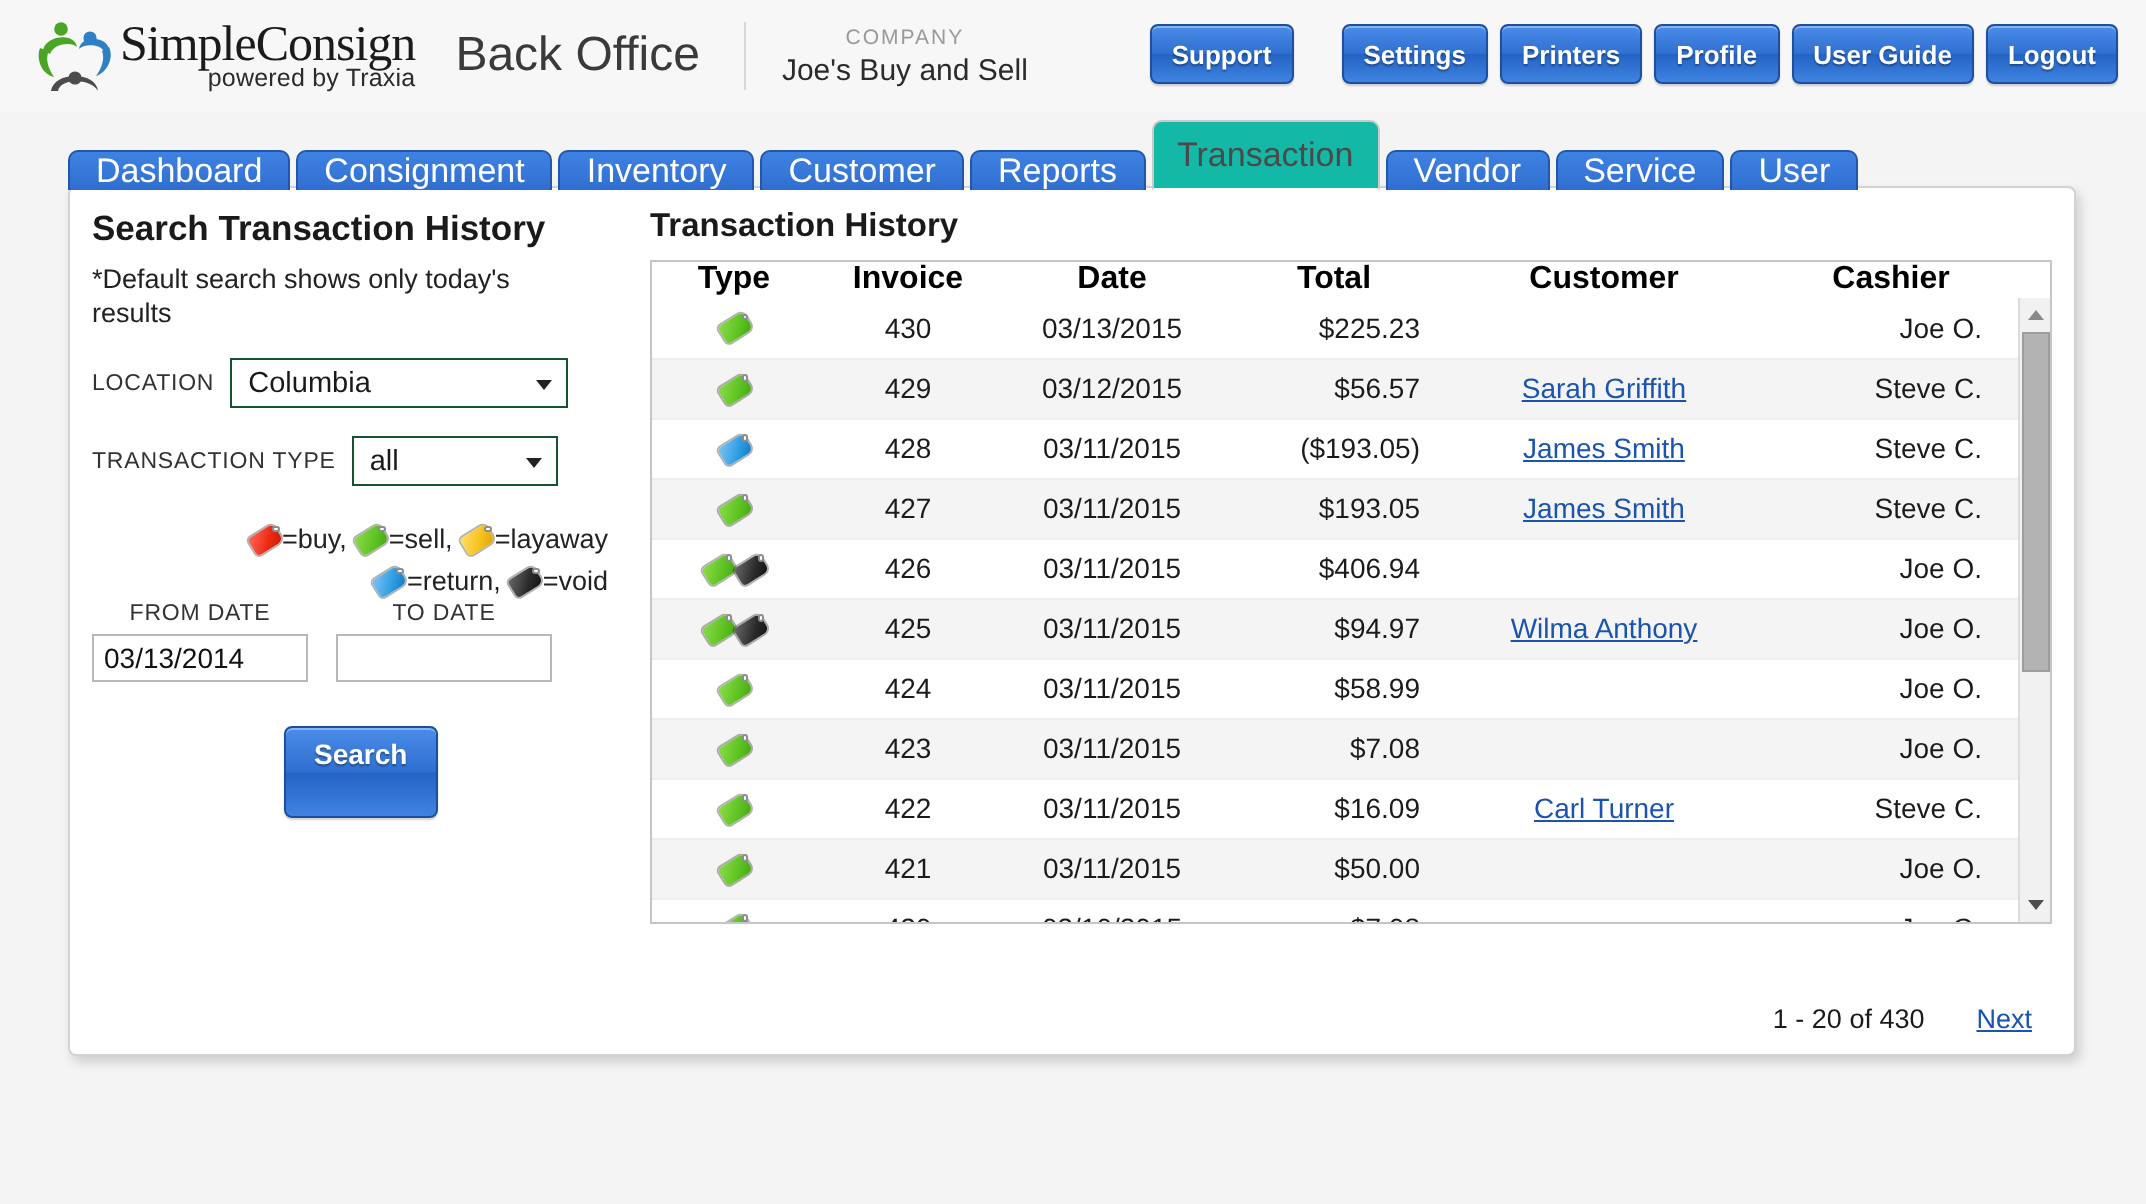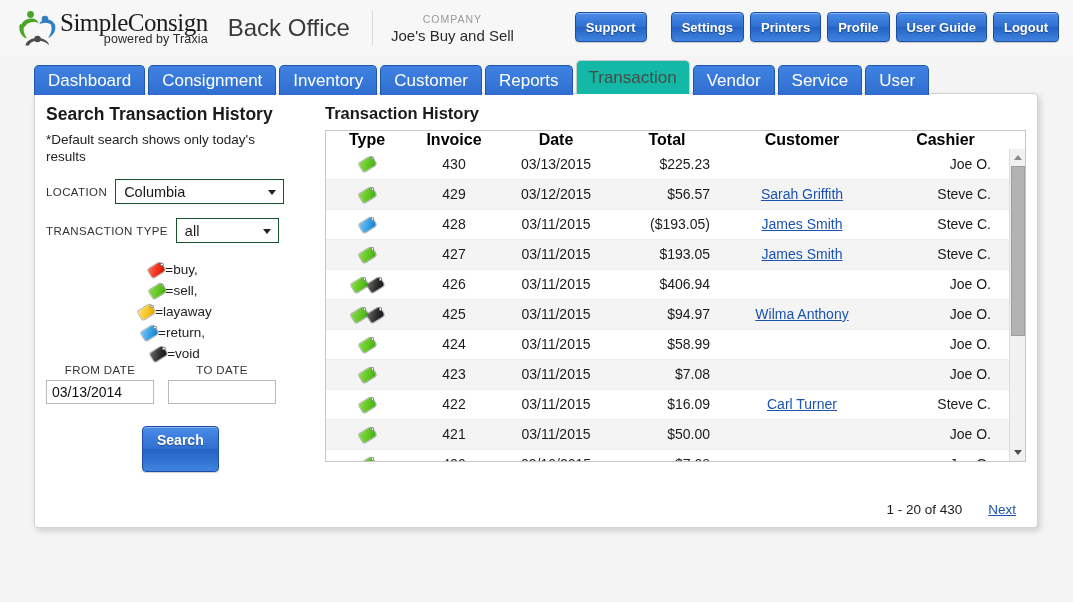--- a/index.html
+++ b/index.html
@@ -43,21 +43,21 @@
   #header-actions { position: absolute; right: 14px; top: 12px; display: flex; align-items: center; }
   #header-actions .gap { width: 24px; }
   #header-actions .btn-blue + .btn-blue { margin-left: 6px; }
 
   
   #tab-bar {
     position: absolute; left: 34px; top: 61px; height: 34px;
     display: flex; align-items: flex-end; z-index: 5;
   }
   .tab {
-    height: 30px;
+    height: 20px;
     padding: 0 13px;
     display: flex; align-items: center;
     font-size: 17px;
     border-radius: 5px 5px 0 0;
     margin-right: 3px;
     cursor: pointer;
     white-space: nowrap;
   }
   .tab.inactive {
     background: linear-gradient(to bottom, #3f82e2 0%, #2f6ed0 100%);
@@ -100,21 +100,21 @@
   }
   .select-box .caret {
     position: absolute; right: 7px; top: 50%; margin-top: -2px;
     width: 0; height: 0; border-left: 4.5px solid transparent;
     border-right: 4.5px solid transparent; border-top: 5px solid #222;
   }
   #location-select { width: 169px; }
   #ttype-select { width: 103px; }
 
   #legend { margin-top: 16px; width: 258px; text-align: center; font-size: 13.5px; color: #222; line-height: 21px; }
-  #legend .lrow { display: flex; align-items: center; justify-content: flex-end; flex-wrap: nowrap; flex-direction: column; }
+  #legend .lrow { display: flex; align-items: center; justify-content: flex-end; flex-wrap: nowrap; }
   #legend .litem { display: inline-flex; align-items: center; }
   #legend .ltext { margin-left: 0px; }
   #legend .lsep { margin-right: 4px; }
 
   #date-row { display: flex; }
   .date-field { display: flex; flex-direction: column; }
   .date-label { font-size: 11.5px; color: #333; letter-spacing: .4px; text-transform: uppercase; text-align: center; margin-bottom: 4px; }
   .date-input {
     width: 108px; height: 24px; border: 1px solid #b9b9b9; background: #fff;
     font-size: 14px; color: #111; padding: 0 5px;

